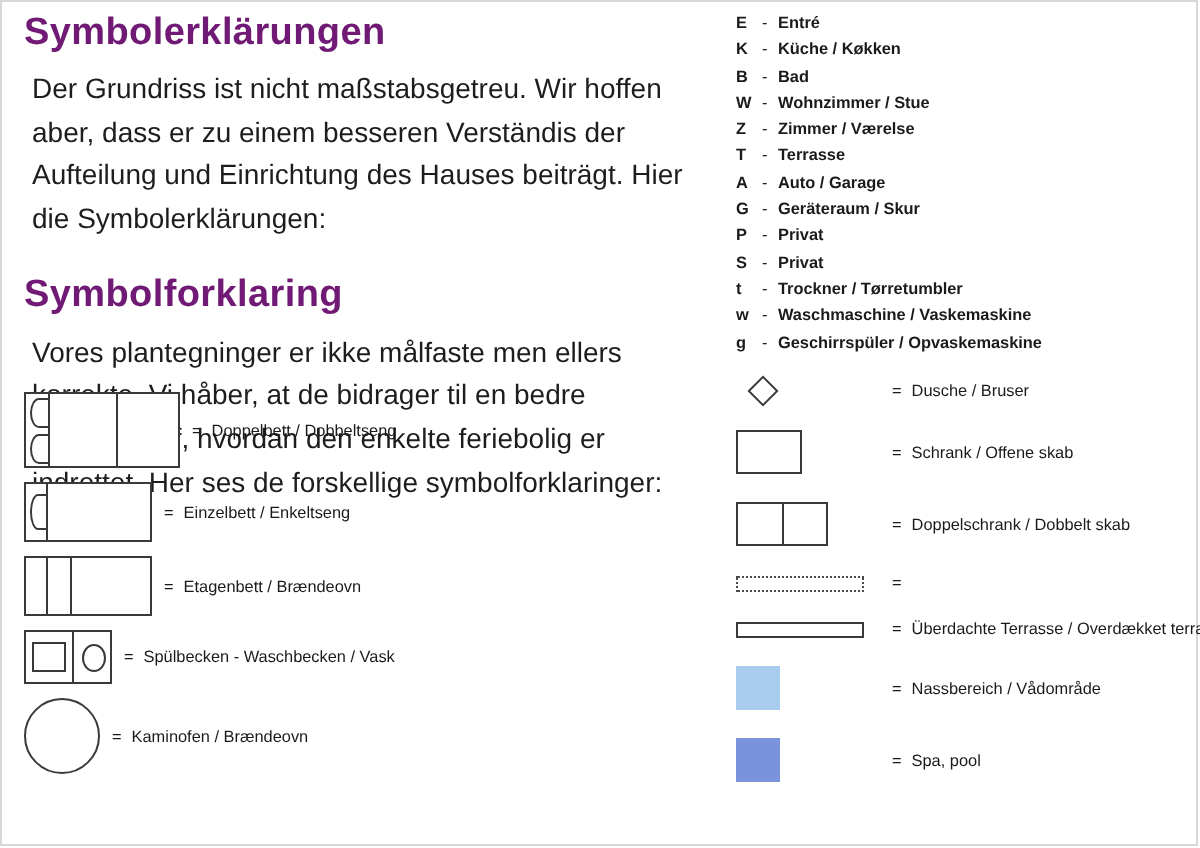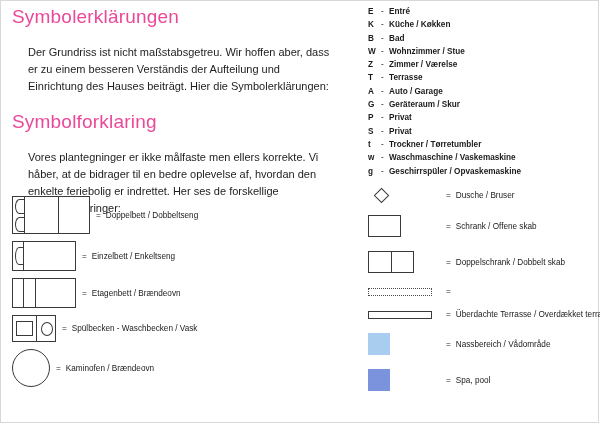--- a/index.html
+++ b/index.html
@@ -32,33 +32,33 @@
 
   
   .left-col {
     position: absolute;
     left: 12px;
     top: 6px;
     width: 340px;
   }
   h1.title {
     font-size: 19px;
-    font-weight: normal;
+    font-weight: bold;
     margin: 0 0 6px 0;
     letter-spacing: 0.2px;
-    color: #ec4899;
+    color: #701a75;
   }
   h1.title.second {
     margin-top: 16px;
     margin-bottom: 7px;
   }
   p.intro {
-    font-size: 11px;
+    font-size: 14px;
     line-height: 1.55;
-    margin: 16px;
+    margin: 4px;
     color: #1d1d1d;
   }
 
   
   .abbr-list {
     position: absolute;
     left: 368px;
     top: 8px;
     width: 220px;
   }

